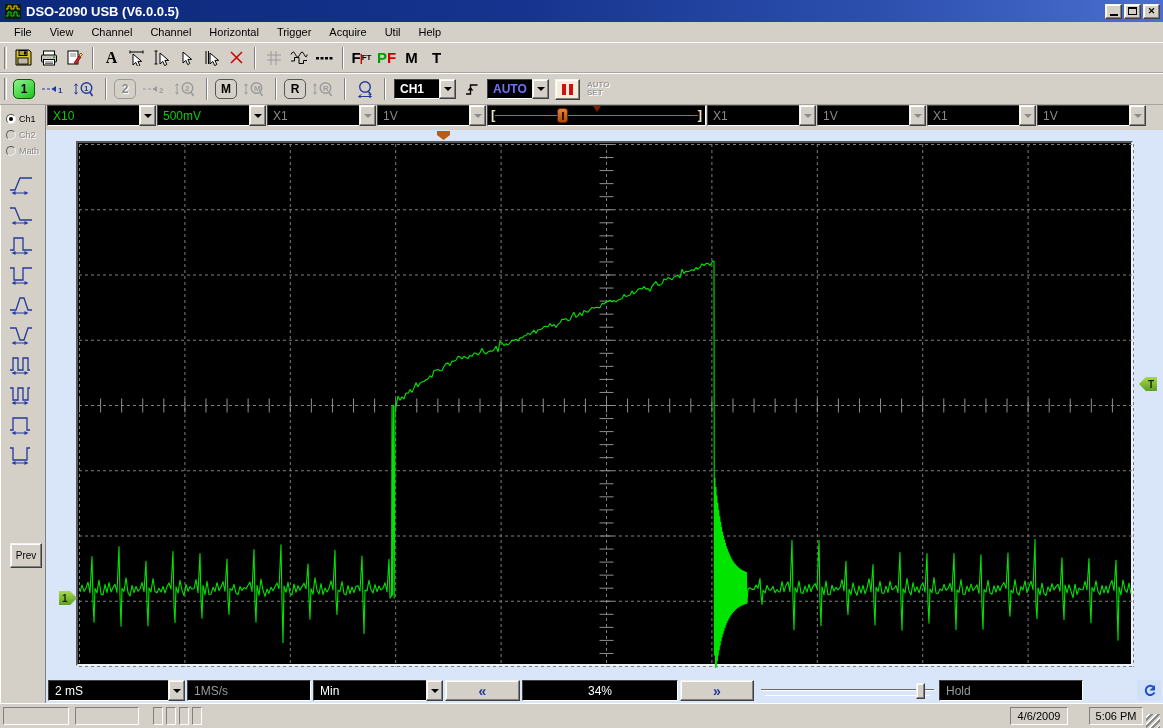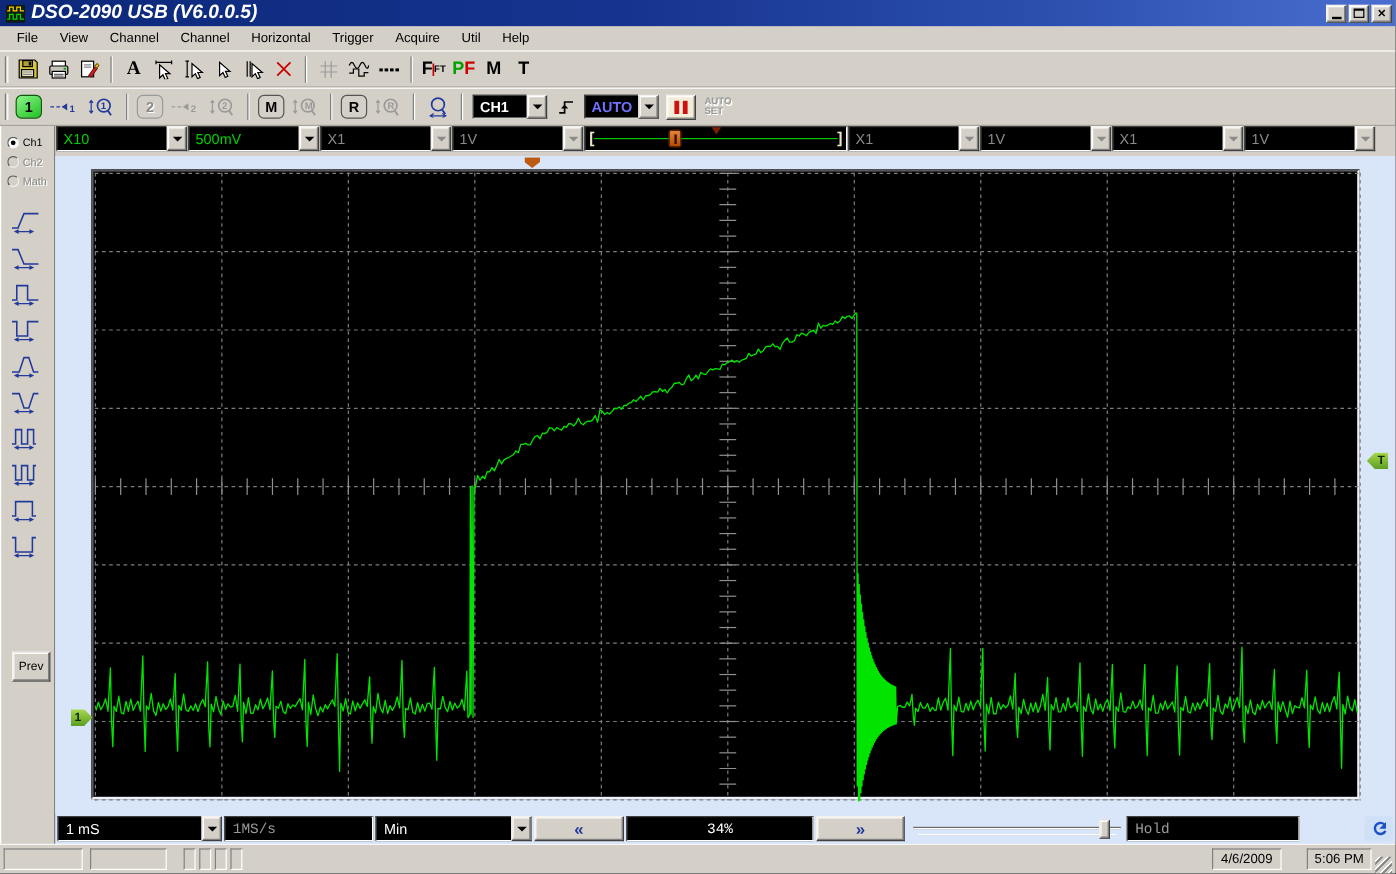--- a/index.html
+++ b/index.html
@@ -3,21 +3,21 @@
 <meta charset="utf-8">
 <style>
   html,body{margin:0;padding:0;background:#555;}
   *{box-sizing:border-box;}
   .window{width:1163px;height:728px;position:relative;background:#d4d0c8;
     font-family:"Liberation Sans",sans-serif;font-size:11px;color:#000;overflow:hidden;}
   
   .titlebar{height:22px;display:flex;align-items:center;padding:0 3px;
     background:linear-gradient(90deg,#0b2879 0%,#16348f 45%,#2c4fae 75%,#4a6fd0 100%);}
   .app-icon{width:16px;height:15px;margin:0 2px;}
-  .title-text{color:#fff;font-weight:bold;font-size:16px;margin-left:3px;flex:1;white-space:nowrap;font-style:italic;}
+  .title-text{color:#fff;font-weight:bold;font-size:13px;margin-left:3px;flex:1;white-space:nowrap;}
   .win-btn{width:17px;height:15px;margin-left:2px;display:flex;align-items:center;justify-content:center;
     font-size:9px;font-weight:bold;color:#000;}
   .btn{background:#d4d0c8;border:1px solid;border-color:#f4f2ee #404040 #404040 #f4f2ee;
     box-shadow:inset -1px -1px 0 #808080,inset 1px 1px 0 #fff;}
   .glyph-min{width:8px;height:2px;background:#000;margin-top:7px;}
   .glyph-max{width:9px;height:8px;border:1px solid #000;border-top:2px solid #000;}
   
   .menubar{height:20px;display:flex;align-items:center;padding-left:5px;background:#d4d0c8;}
   .menu-item{padding:3px 9px;}
   
@@ -88,21 +88,21 @@
   .mk-trig{position:absolute;left:1093px;top:247px;width:18px;height:14px;background:linear-gradient(#a8d84e,#5c9e22);
     clip-path:polygon(100% 0,38% 0,0 50%,38% 100%,100% 100%);display:flex;align-items:center;justify-content:flex-end;
     padding-right:3px;font-size:10px;font-weight:bold;color:#102800;}
   
   .bottom-bar{height:25px;display:flex;align-items:center;background:#d9e6fa;padding:0 2px;}
   .bb-combo{display:flex;height:21px;margin-right:2px;}
   .bb-combo .val{background:#000;color:#fff;display:flex;align-items:center;padding-left:6px;font-size:12px;
     border:1px solid;border-color:#404040 #fff #fff #404040;border-right:none;}
   .bb-combo .cbtn{width:17px;display:flex;align-items:center;justify-content:center;}
   .disp{height:21px;background:#000;display:flex;align-items:center;padding-left:6px;font-size:12px;
-    border:1px solid;border-color:#404040 #fff #fff #404040;margin-right:2px;color:#fff;font-family:Liberation Mono, monospace;}
+    border:1px solid;border-color:#404040 #fff #fff #404040;margin-right:2px;color:#fff;}
   .disp.gray{color:#9a9a9a;}
   .bb-btn{height:21px;display:flex;align-items:center;justify-content:center;color:#223a9c;
     font-size:14px;font-weight:bold;margin-right:2px;}
   .hslider{position:relative;width:173px;height:20px;margin:0 5px;}
   .hslider .groove{position:absolute;left:0;right:0;top:8px;height:2px;background:#6a6a6a;border-bottom:1px solid #fff;}
   .hslider .groove2{position:absolute;left:4px;right:4px;top:14px;height:1px;background:#aaa;border-bottom:1px solid #fff;}
   .hslider .thumb{position:absolute;top:2px;width:9px;height:16px;}
   .dev-btn{width:24px;height:21px;margin-left:auto;display:flex;align-items:center;justify-content:center;
     background:#cfe0f7;border-radius:3px;}
   
@@ -676,21 +676,21 @@
         <div class="mk-ttag" style="left: 391px;"></div>
         <div class="mk-ground" style="top: 461px;">
             <span>1</span>
           </div>
         <div class="mk-trig" style="top: 247px;">
             <span>T</span>
           </div>
       </div>
       <div class="bottom-bar">
         <div class="bb-combo" style="width:137px;">
-          <span class="val" style="flex:1;">1 mS</span>
+          <span class="val" style="flex:1;">2 mS</span>
           <span class="cbtn btn">
               <span class="arr"></span>
             </span>
         </div>
         <div class="disp gray" style="width:124px;">1MS/s</div>
         <div class="bb-combo" style="width:130px;">
           <span class="val" style="flex:1;">Min</span>
           <span class="cbtn btn">
               <span class="arr"></span>
             </span>

